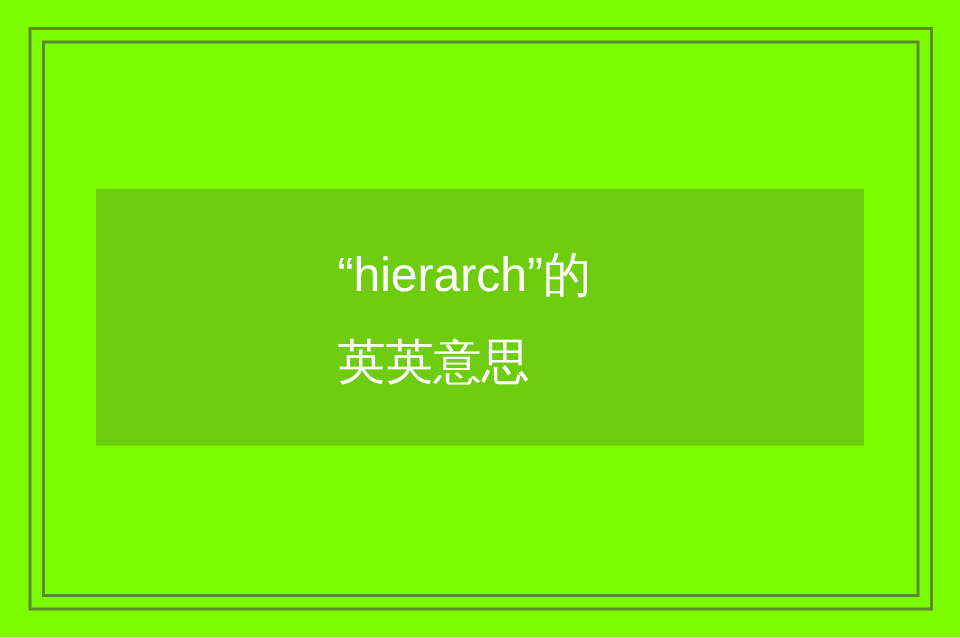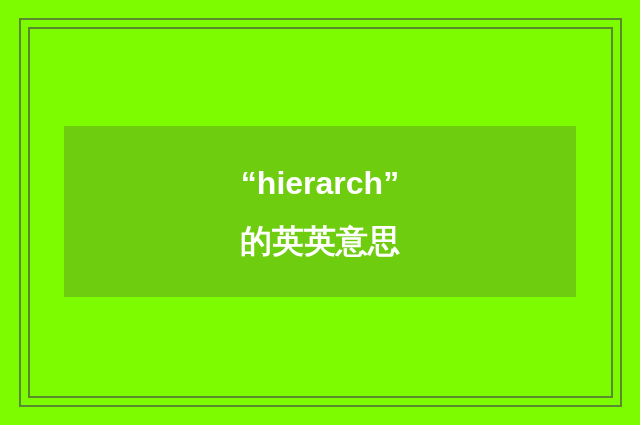--- a/index.html
+++ b/index.html
@@ -58,26 +58,26 @@
 
   .title-block {
     width: 190px;
     text-align: center;
   }
 
   .title-text {
     margin: 0;
     color: #ffffff;
     font-size: 32px;
-    font-weight: bold;
+    font-weight: normal;
     line-height: 58px;
     letter-spacing: 0px;
     word-break: break-all;
     overflow-wrap: break-word;
-    text-align: center;
+    text-align: left;
   }
 </style>
 </head>
 <body>
 
 <div class="stage">
 
   <div class="frame-outer"></div>
 
   <div class="frame-inner"></div>

